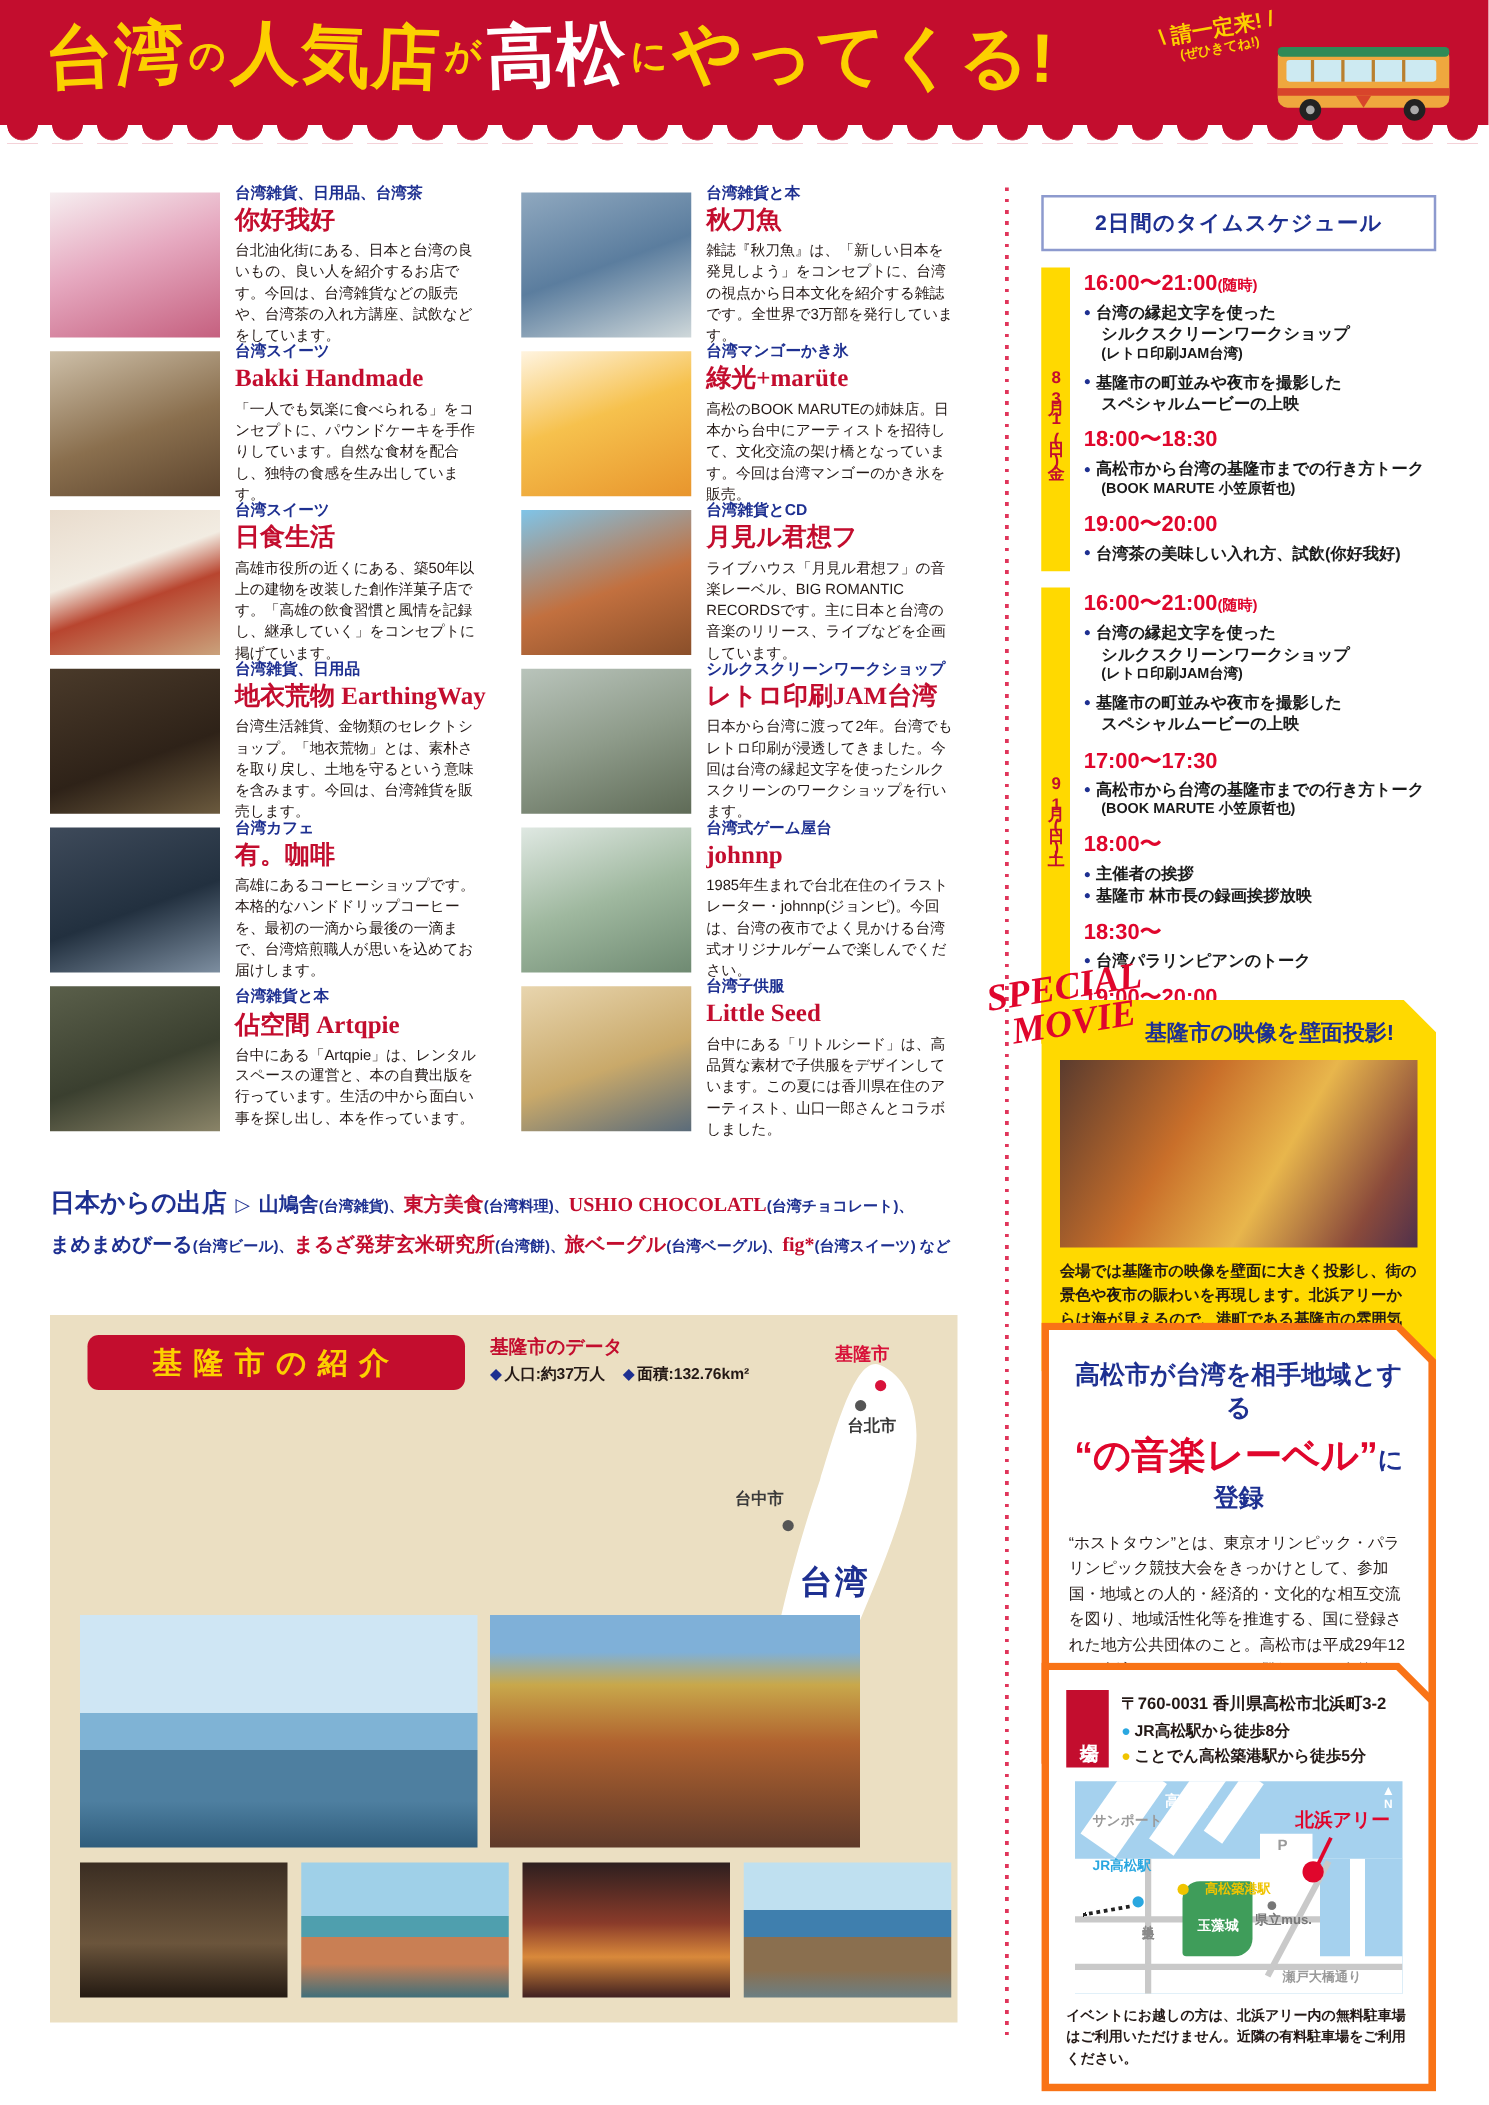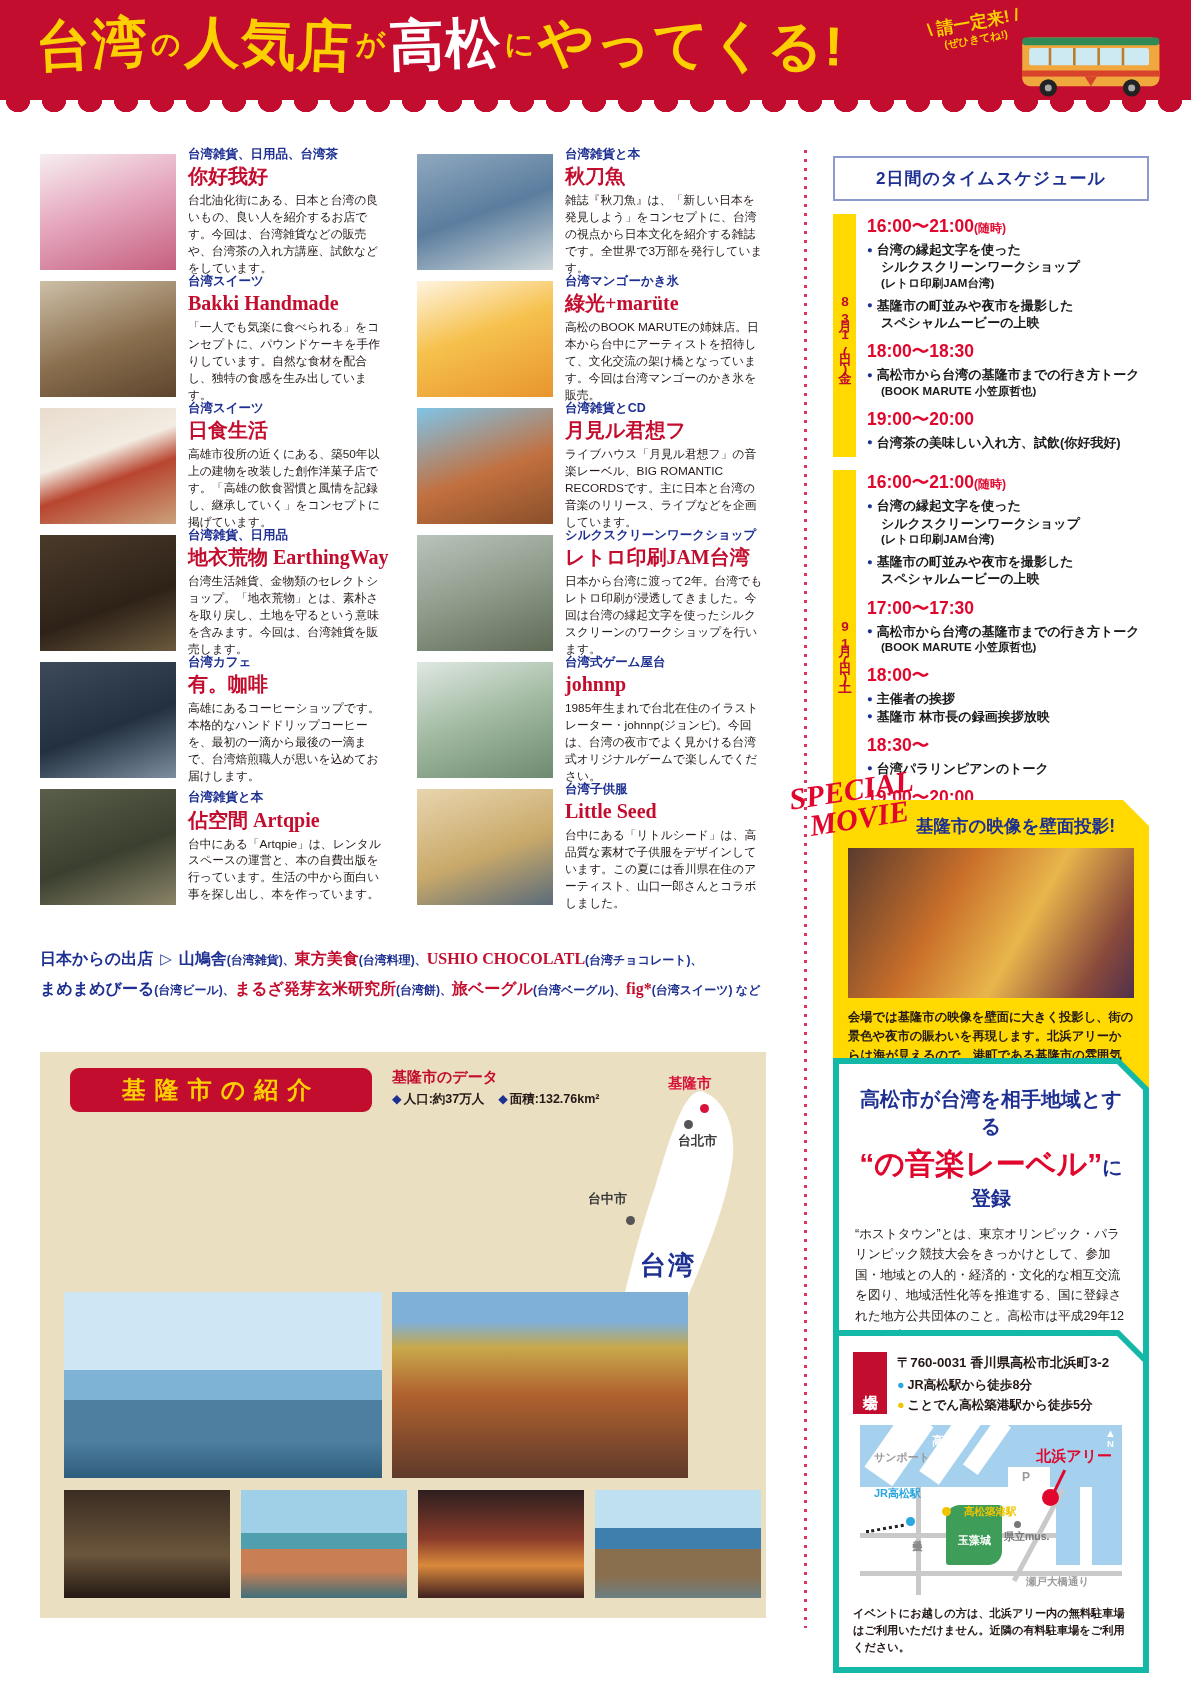--- a/index.html
+++ b/index.html
@@ -46,21 +46,21 @@
   .p7{background:linear-gradient(160deg,#4a3a2a,#2e2218 60%,#6b5a3e);}
   .p8{background:linear-gradient(160deg,#b9c4bb,#8e9b8a 50%,#5f6b57);}
   .p9{background:linear-gradient(160deg,#3e4a5a,#22303f 55%,#7d8ea0);}
   .p10{background:linear-gradient(160deg,#dfe8e2,#9fb89f 50%,#6f8a72);}
   .p11{background:linear-gradient(160deg,#5a5f4a,#3a3f2f 55%,#8a8468);}
   .p12{background:linear-gradient(160deg,#e8d5ae,#c9a96a 55%,#5a6b7a);}
 
   
   .vendors{position:absolute;left:40px;top:944px;width:732px;font-weight:bold;
            font-size:15px;line-height:1.9;}
-  .vintro{color:#1e3091;font-size:16px;}
+  .vintro{color:#1e3091;font-size:20px;}
   .varrow{color:#1e3091;margin:0 7px;}
   .vname{font-family:"Liberation Serif","DejaVu Serif",serif;font-size:16px;}
   .vname.red{color:#c30d2e;}
   .vname.navy{color:#1e3091;}
   .vnote{color:#1e3091;font-size:12px;}
 
   
   .keelung{position:absolute;left:40px;top:1052px;width:726px;height:566px;background:#ebdfc2;}
   .kpill{position:absolute;left:30px;top:16px;width:302px;height:44px;background:#c30d2e;
          border-radius:9px;color:#fcd000;font-size:24px;font-weight:bold;letter-spacing:9px;
@@ -120,21 +120,21 @@
                font-family:"Liberation Serif","DejaVu Serif",serif;font-style:italic;
                font-weight:bold;font-size:30px;line-height:0.95;z-index:3;}
   .movie-label .l2{margin-left:16px;}
   .movie-title{color:#1e3091;font-weight:bold;font-size:17.5px;margin:2px 0 10px 68px;}
   .movie-photo{width:100%;height:150px;
                background:linear-gradient(120deg,#5a3b2e,#c96f2a 35%,#e8b64c 60%,#8a4a3b 85%,#50304b);}
   .movie-cap{font-size:12.3px;font-weight:bold;line-height:1.55;margin-top:10px;}
 
   
   .cut-outer{clip-path:polygon(0 0,calc(100% - 30px) 0,100% 30px,100% 100%,0 100%);
-             background:#14b8a6;padding:6px;}
+             background:#f97316;padding:6px;}
   .cut-inner{clip-path:polygon(0 0,calc(100% - 26px) 0,100% 26px,100% 100%,0 100%);
              background:#fff;}
 
   
   .host{position:absolute;left:833px;top:1058px;width:316px;}
   .host .cut-inner{padding:22px 16px 18px;}
   .host-t1{color:#1e3091;font-weight:bold;font-size:20px;text-align:center;}
   .host-t2{text-align:center;margin:4px 0 12px;}
   .host-t2 .red{color:#e0062c;font-size:30px;font-weight:bold;}
   .host-t2 .nv{color:#1e3091;font-size:20px;font-weight:bold;}

